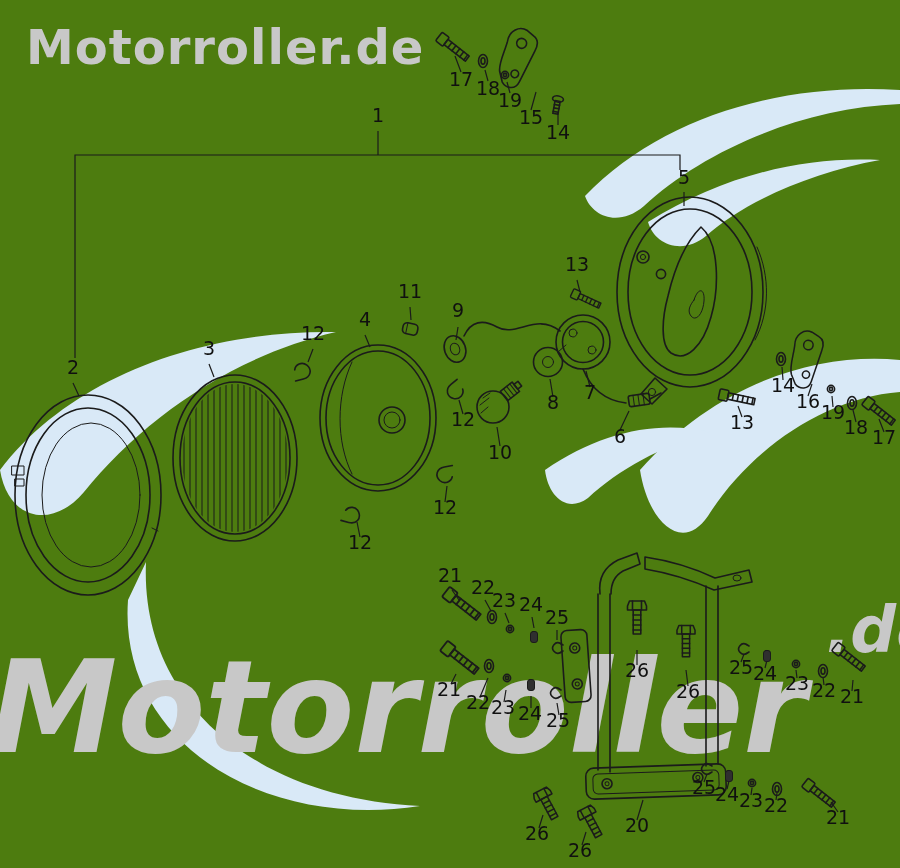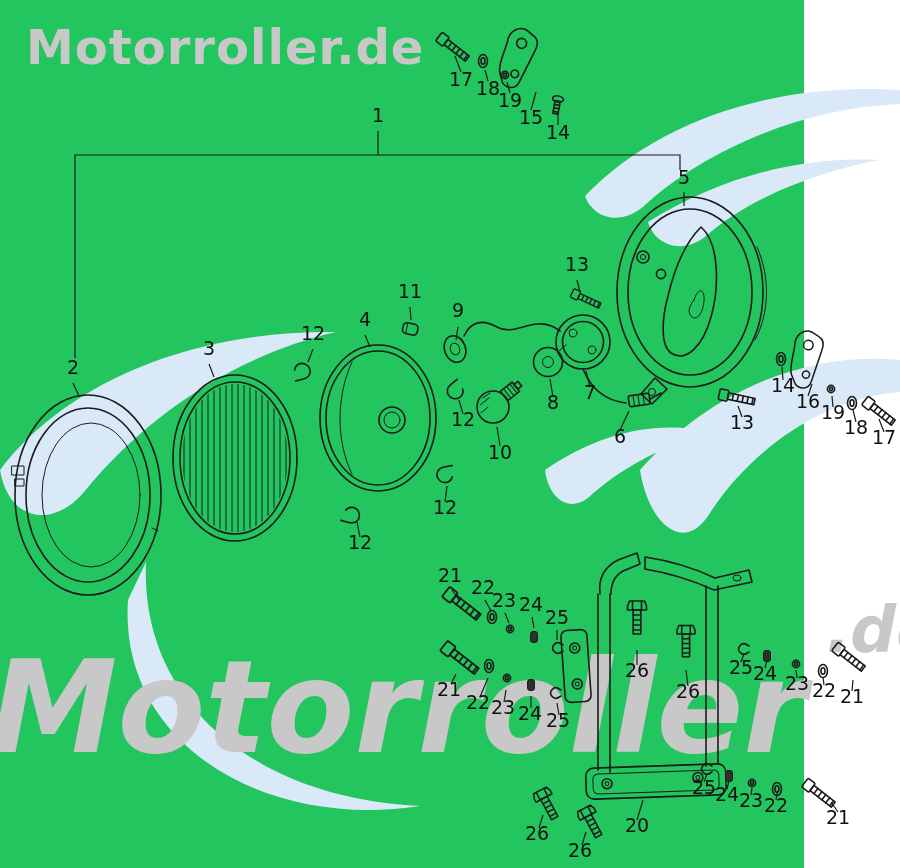--- a/index.html
+++ b/index.html
@@ -1,18 +1,18 @@
 <!DOCTYPE html>
 <html style="--line: #1b1b1b; --wm-text: #c8c8c8; --wm-swoosh: #d9e9f7;"><head>
 <meta charset="utf-8">
 <style>
   *{margin:0;padding:0;box-sizing:border-box}
   html,body{width:900px;height:868px;background:#ffffff;overflow:hidden;
             font-family:"DejaVu Sans",sans-serif}
-  .stage{position:relative;width:804px;height:868px;background:#22c55e}
+  .stage{position:relative;width:900px;height:868px;background:#4d7c0f}
   svg{position:absolute;left:0;top:0;display:block}
   .line{stroke:var(--line,#1b1b1b);stroke-width:1.6;fill:none;stroke-linecap:round;stroke-linejoin:round}
   .thin{stroke:var(--line,#1b1b1b);stroke-width:1;fill:none}
   .leader{stroke:var(--line,#1b1b1b);stroke-width:1.2;fill:none}
   .darkfill{fill:#2f2f2f;stroke:var(--line,#1b1b1b);stroke-width:1}
   .swoosh path{fill:var(--wm-swoosh,#d9e9f7);stroke:none}
   .callout{font-family:"DejaVu Sans",sans-serif;font-size:19px;fill:#101010;text-anchor:middle}
   .wm-top{font-family:"DejaVu Sans",sans-serif;font-weight:600;font-size:48px;
           fill:var(--wm-text,#c8c8c8);letter-spacing:1px}
   .wm-big{font-family:"DejaVu Sans",sans-serif;font-style:italic;font-weight:700;

